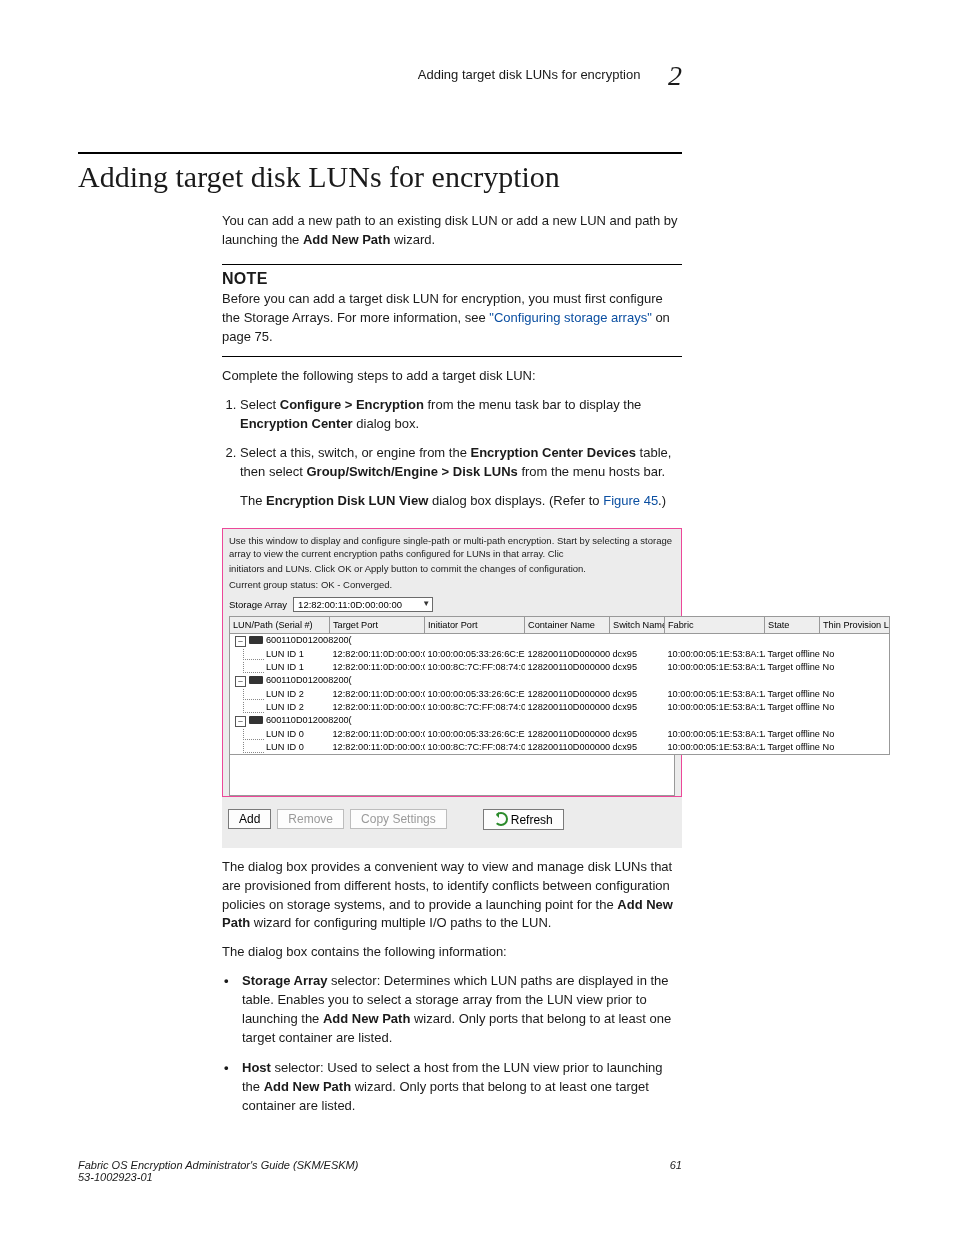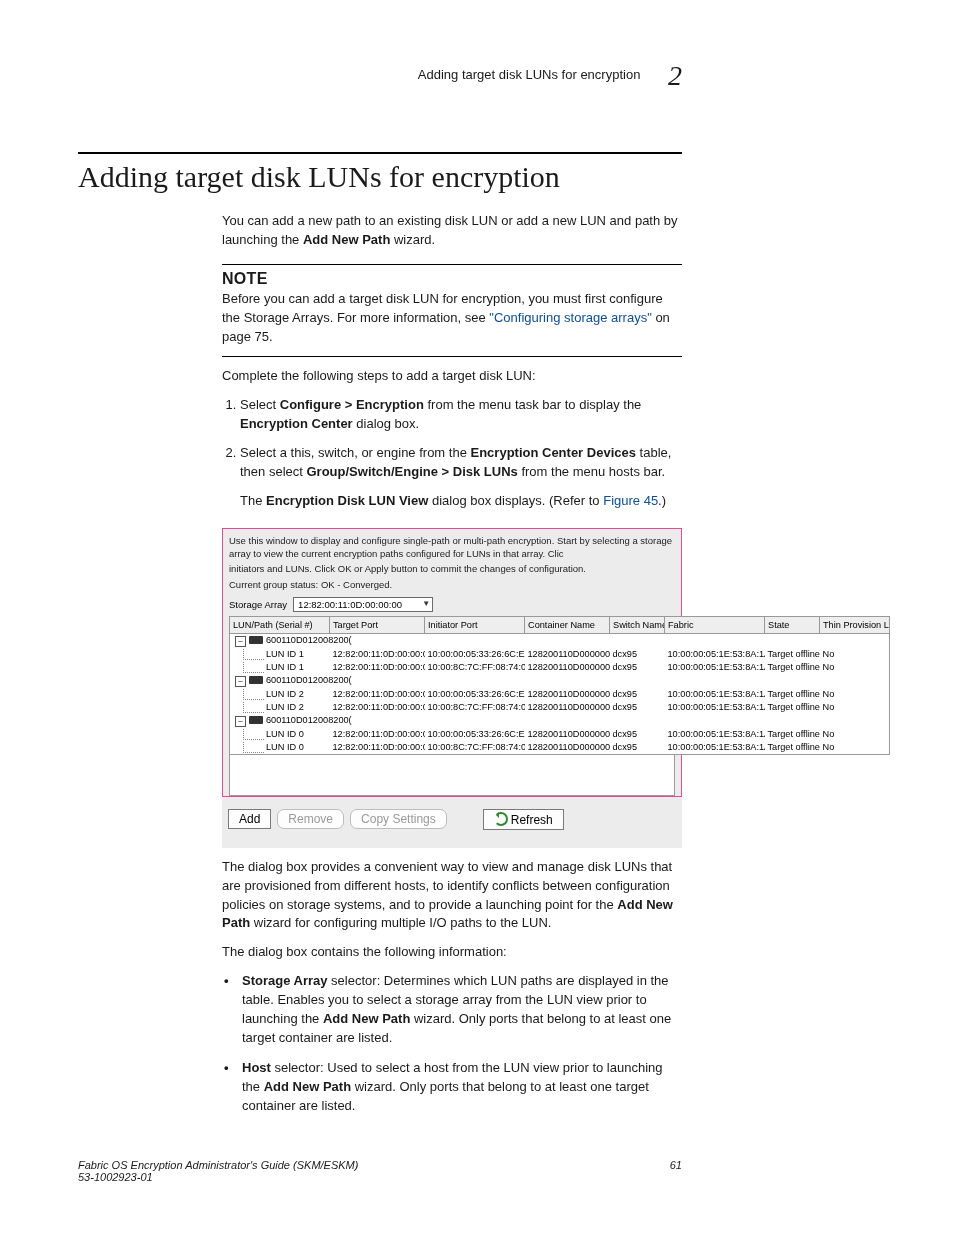--- a/index.html
+++ b/index.html
@@ -137,21 +137,21 @@
     padding: 12px 6px 18px 6px;
     display:flex; gap:6px; align-items:center;
   }
   .winbtn {
     background:#fdfdfd;
     border:1px solid #7a7a7a;
     font-size:12px;
     padding: 2px 10px;
     color:#000;
   }
-  .winbtn.disabled { color:#9a9a9a; border-color:#bdbdbd;border-radius:7px; }
+  .winbtn.disabled { color:#9a9a9a; border-color:#bdbdbd; }
   .refresh-ico {
     display:inline-block; width:10px; height:10px;
     border:2px solid #2a8a2a; border-left-color:transparent;
     border-radius:50%;
     vertical-align:-2px; margin-right:3px;
     position:relative;
   }
   .refresh-ico::after{
     content:""; position:absolute; left:-3px; top:-2px;
     border:3px solid transparent; border-right-color:#2a8a2a;

